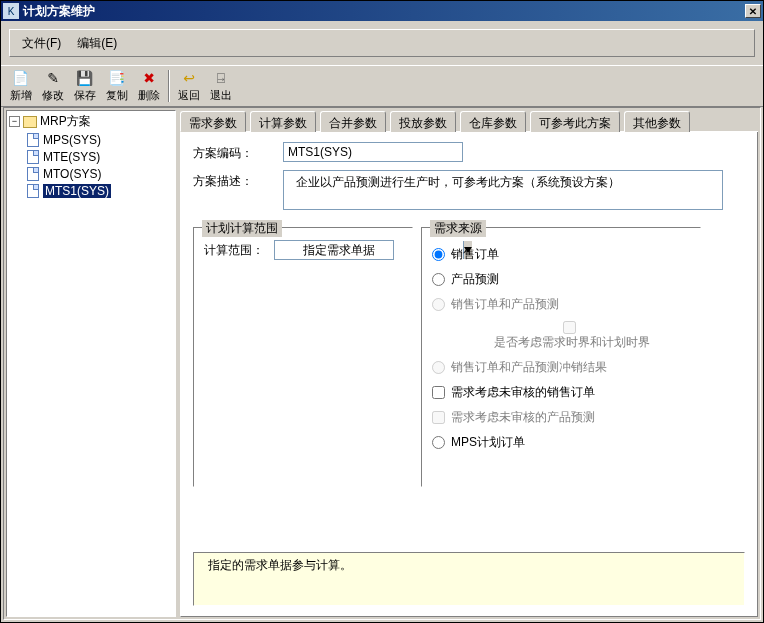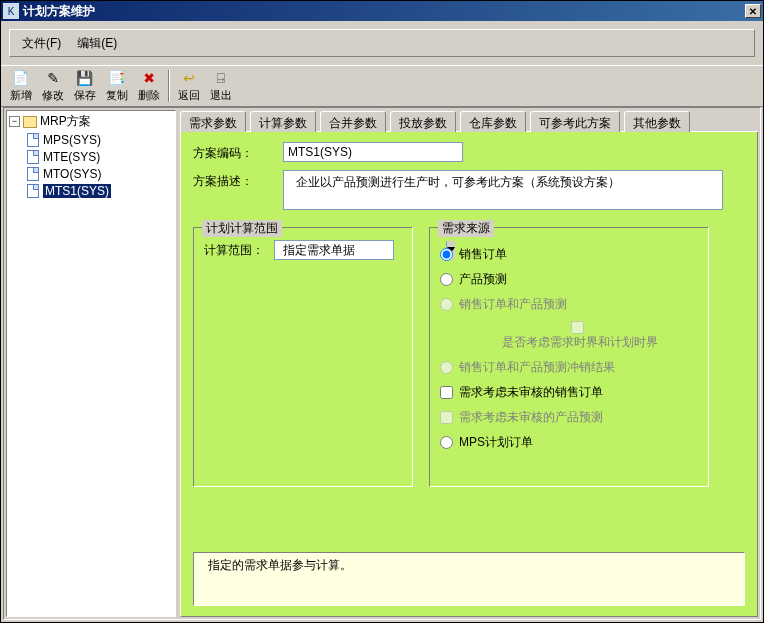--- a/index.html
+++ b/index.html
@@ -24,35 +24,35 @@
 .treelabel { cursor:pointer; }
 .treechildren { margin-left: 18px; margin-top:2px; }
 .treechild { display:flex; align-items:center; height:16px; margin:1px 0;}
 .treechild .fileicon { width:12px; height:14px; background:#fff; border:1px solid #5a7fbf; margin-right:4px; position:relative;}
 .treechild .fileicon::after{content:""; position:absolute; top:0; right:0; width:4px;height:4px; background:#cfe0ff; border-left:1px solid #5a7fbf; border-bottom:1px solid #5a7fbf;}
 .treechild.selected .treelabel { background:#0a246a; color:#fff; padding:0 2px;}
 .main { flex:1; display:flex; flex-direction:column; margin:2px; }
 .tabs { display:flex; height:22px; border-bottom:1px solid #fff; }
 .tab { background:#d4d0c8; border:1px solid #fff; border-right-color:#808080; border-bottom:none; border-top-left-radius:3px; border-top-right-radius:3px; padding:3px 8px; margin-right:4px; cursor:pointer; position:relative; top:1px;}
 .tab.active { background:#d4d0c8; border-bottom:1px solid #d4d0c8; z-index:2;}
-.tabcontent { flex:1; background:#bef264; border:1px solid #fff; border-top:none; border-right-color:#808080; border-bottom-color:#808080; padding:10px 12px; display:flex; flex-direction:column; overflow:hidden;}
+.tabcontent { flex:1; background:#ffffff; border:1px solid #fff; border-top:none; border-right-color:#808080; border-bottom-color:#808080; padding:10px 12px; display:flex; flex-direction:column; overflow:hidden;}
 .formrow { display:flex; align-items:flex-start; margin-bottom:8px; }
 .formlabel { width:90px; padding-top:3px;}
 .textinput { height:20px; border:1px solid #7f9db9; background:#fff; padding:2px 4px; font-family:inherit; font-size:12px;}
 .textarea-wrap { position:relative; width:440px;}
 .textarea { width:100%; height:40px; border:1px solid #7f9db9; background:#fff; padding:3px 12px; font-family:inherit; font-size:12px; resize:none; overflow-y:scroll;}
-.groupboxes { display:flex; gap:16px; margin-top:6px; flex:0 0 auto;}
+.groupboxes { display:flex; gap:8px; margin-top:6px; flex:0 0 auto;}
 .groupbox { border:1px solid #808080; border-right-color:#fff; border-bottom-color:#fff; position:relative; padding:12px 10px 10px 10px;}
 .groupbox > .legend { position:absolute; top:-8px; left:8px; background:#d4d0c8; padding:0 4px;}
 .groupbox.g1 { width:220px; height:260px;}
 .groupbox.g2 { width:280px; height:260px;}
 .comborow { display:flex; align-items:center; }
 .combolabel { width:70px; }
 .combo { display:flex; border:1px solid #7f9db9; background:#fff; height:20px; width:120px;}
-.combo input { border:none; flex:1; padding:0 8px; font-family:Liberation Serif, serif; font-size:12px; background:transparent;}
+.combo input { border:none; flex:1; padding:0 8px; font-family:Liberation Mono, monospace; font-size:12px; background:transparent;margin-left:20px;}
 .combo .combobtn { width:16px; background:#d4d0c8; border-left:1px solid #7f9db9; display:flex; align-items:center; justify-content:center; cursor:pointer;}
 .combo .combobtn svg { width:8px; height:6px;}
 .radio-row, .check-row { display:flex; align-items:center; margin:6px 0 8px 0; }
 .radio-row.disabled, .check-row.disabled { color:#808080; }
 .radio-row input, .check-row input { margin-right:6px; }
 .indent { margin-left:22px;flex-direction:column; }
 .helpbox { margin-top:auto; height:54px; background:#ffffe1; border:1px solid #808080; border-right-color:#fff; border-bottom-color:#fff; padding:4px 14px;}
 .infoarea { flex:1; }
 </style>
 </head>

